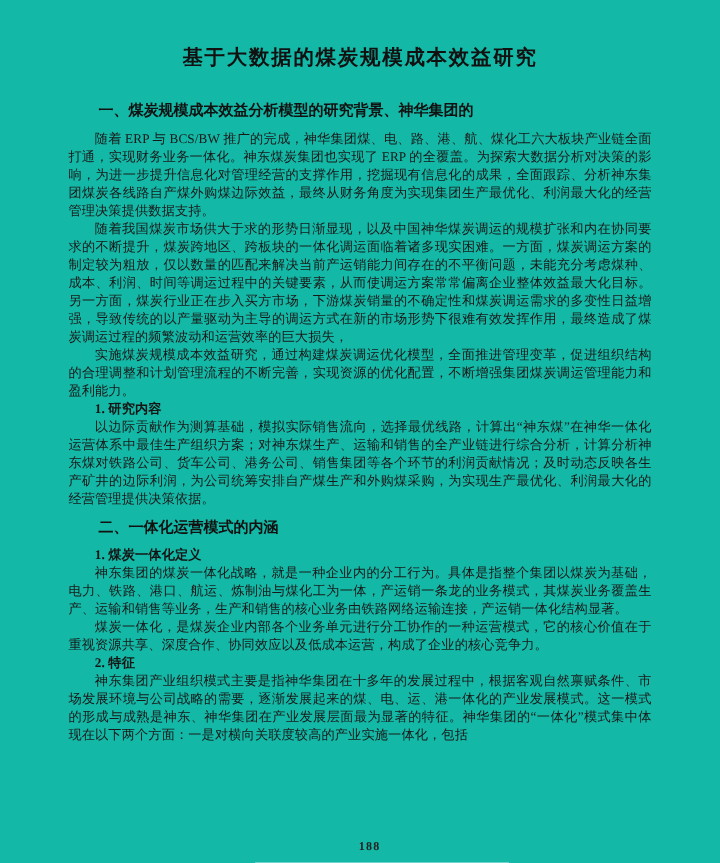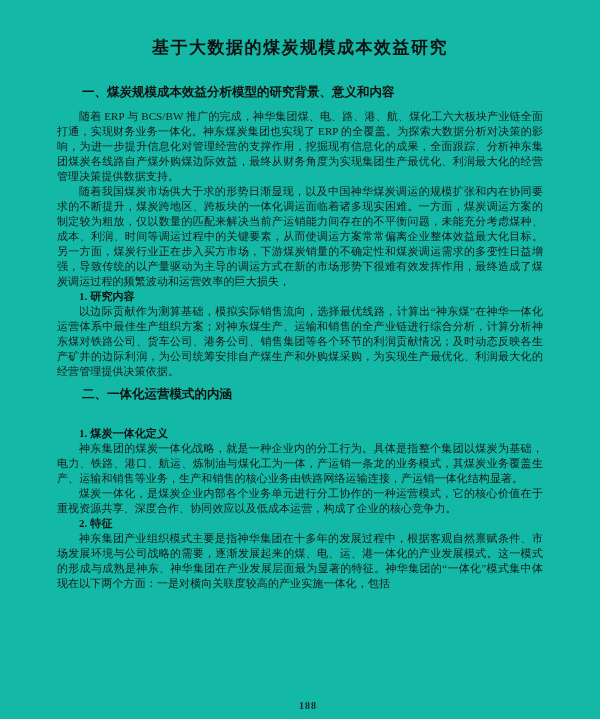--- a/index.html
+++ b/index.html
@@ -48,21 +48,21 @@
     text-indent: 2em;
     line-height: 15px;
     color: #111;
   }
   .sec-heading.first {
     margin-top: 26px;
     margin-bottom: 9px;
   }
   .sec-heading.second {
     margin-top: 8px;
-    margin-bottom: 24px;
+    margin-bottom: 9px;
   }
   .content p {
     margin: 0;
     font-size: 11px;
     line-height: 15px;
     text-align: justify;
     text-indent: 2em;
     letter-spacing: 0.1px;
     color: #181818;
   }
@@ -86,24 +86,25 @@
 </head>
 <body>
 
 <div class="page">
 
   <h1 class="title">基于大数据的煤炭规模成本效益研究</h1>
 
 
   <div class="content">
 
-    <h2 class="sec-heading first">一、煤炭规模成本效益分析模型的研究背景、意义和内容</h2>
+    <h2 class="sec-heading first">一、煤炭规模成本效益分析模型的研究背景、神华集团的</h2>
 
     <p>随着 ERP 与 BCS/BW 推广的完成，神华集团煤、电、路、港、航、煤化工六大板块产业链全面打通，实现财务业务一体化。神东煤炭集团也实现了 ERP 的全覆盖。为探索大数据分析对决策的影响，为进一步提升信息化对管理经营的支撑作用，挖掘现有信息化的成果，全面跟踪、分析神东集团煤炭各线路自产煤外购煤边际效益，最终从财务角度为实现集团生产最优化、利润最大化的经营管理决策提供数据支持。</p>
     <p>随着我国煤炭市场供大于求的形势日渐显现，以及中国神华煤炭调运的规模扩张和内在协同要求的不断提升，煤炭跨地区、跨板块的一体化调运面临着诸多现实困难。一方面，煤炭调运方案的制定较为粗放，仅以数量的匹配来解决当前产运销能力间存在的不平衡问题，未能充分考虑煤种、成本、利润、时间等调运过程中的关键要素，从而使调运方案常常偏离企业整体效益最大化目标。另一方面，煤炭行业正在步入买方市场，下游煤炭销量的不确定性和煤炭调运需求的多变性日益增强，导致传统的以产量驱动为主导的调运方式在新的市场形势下很难有效发挥作用，最终造成了煤炭调运过程的频繁波动和运营效率的巨大损失，</p>
+    <p>实施煤炭规模成本效益研究，通过构建煤炭调运优化模型，全面推进管理变革，促进组织结构的合理调整和计划管理流程的不断完善，实现资源的优化配置，不断增强集团煤炭调运管理能力和盈利能力。</p>
     <p class="sub">1. 研究内容</p>
     <p>以边际贡献作为测算基础，模拟实际销售流向，选择最优线路，计算出“神东煤”在神华一体化运营体系中最佳生产组织方案；对神东煤生产、运输和销售的全产业链进行综合分析，计算分析神东煤对铁路公司、货车公司、港务公司、销售集团等各个环节的利润贡献情况；及时动态反映各生产矿井的边际利润，为公司统筹安排自产煤生产和外购煤采购，为实现生产最优化、利润最大化的经营管理提供决策依据。</p>
 
     <h2 class="sec-heading second">二、一体化运营模式的内涵</h2>
 
     <p class="sub">1. 煤炭一体化定义</p>
     <p>神东集团的煤炭一体化战略，就是一种企业内的分工行为。具体是指整个集团以煤炭为基础，电力、铁路、港口、航运、炼制油与煤化工为一体，产运销一条龙的业务模式，其煤炭业务覆盖生产、运输和销售等业务，生产和销售的核心业务由铁路网络运输连接，产运销一体化结构显著。</p>
     <p>煤炭一体化，是煤炭企业内部各个业务单元进行分工协作的一种运营模式，它的核心价值在于重视资源共享、深度合作、协同效应以及低成本运营，构成了企业的核心竞争力。</p>
     <p class="sub">2. 特征</p>
     <p>神东集团产业组织模式主要是指神华集团在十多年的发展过程中，根据客观自然禀赋条件、市场发展环境与公司战略的需要，逐渐发展起来的煤、电、运、港一体化的产业发展模式。这一模式的形成与成熟是神东、神华集团在产业发展层面最为显著的特征。神华集团的“一体化”模式集中体现在以下两个方面：一是对横向关联度较高的产业实施一体化，包括</p>

